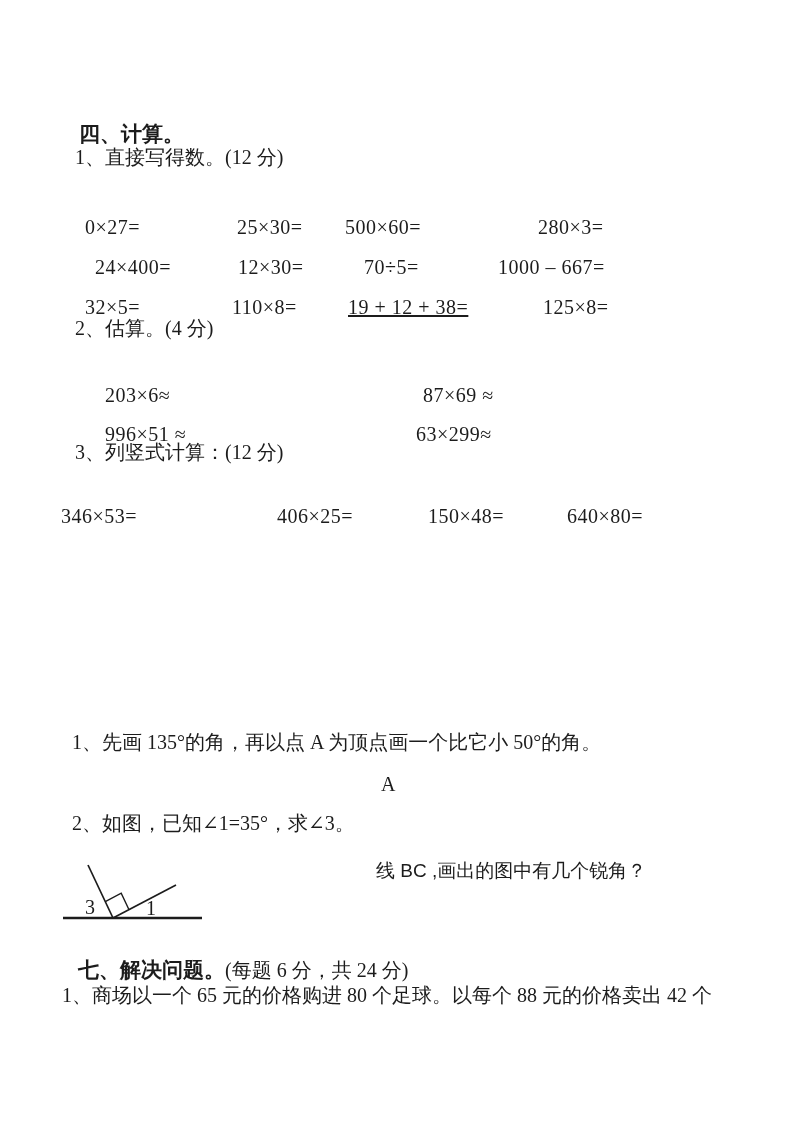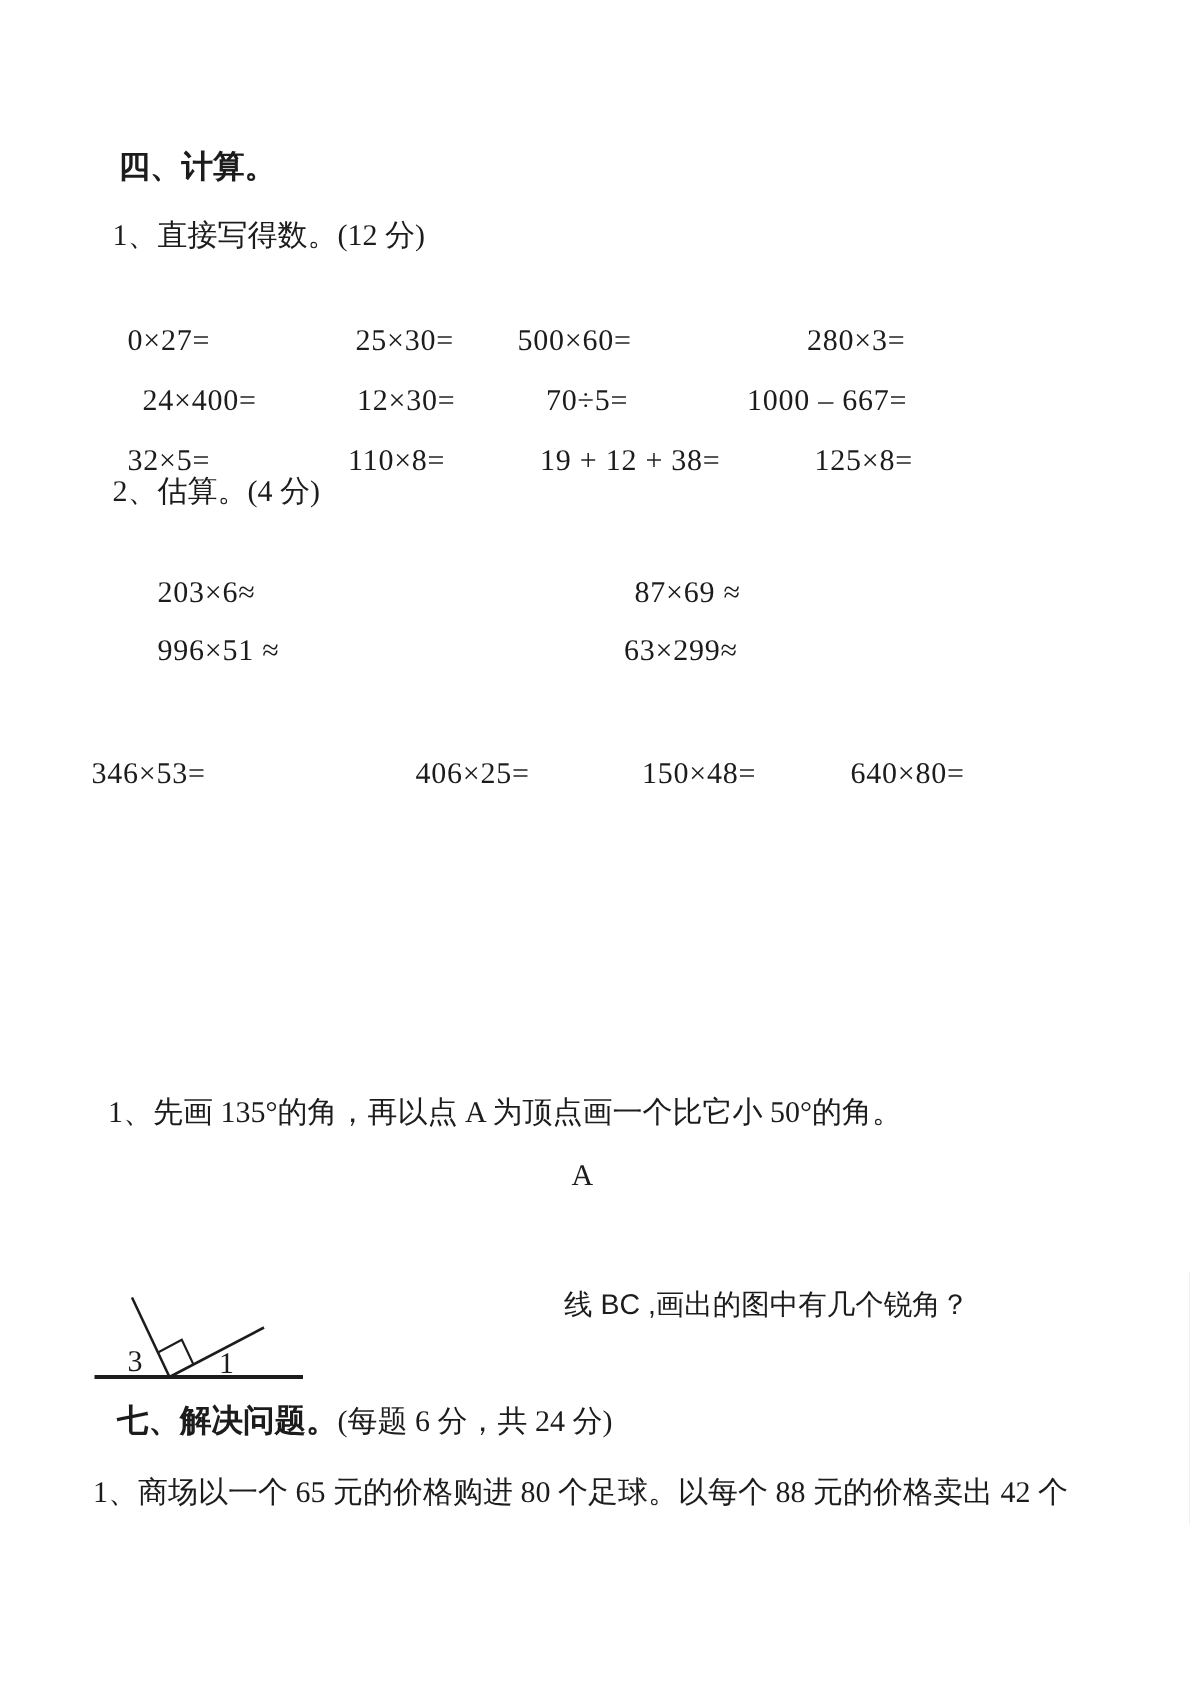--- a/index.html
+++ b/index.html
@@ -8,21 +8,21 @@
     width:793px; height:1122px;
     margin:0 auto;
     background:#ffffff;
     color:#1c1c1c;
     font-family:"Liberation Serif","DejaVu Serif",serif;
     overflow:hidden;
   }
   .abs { position:absolute; white-space:nowrap; line-height:1.15; }
   .t  { font-size:20px; }               
   .h  { font-size:21px; font-weight:bold;
-        font-family:"Liberation Sans","DejaVu Sans",sans-serif; } 
+        font-family:"Liberation Sans","DejaVu Sans",sans-serif;margin-top:22px; } 
   .note { font-size:20px; font-weight:normal;
         font-family:"Liberation Serif","DejaVu Serif",serif; }
   .sans { font-family:"Liberation Sans","DejaVu Sans",sans-serif; font-size:19px; }
   .eq { letter-spacing:0.5px;margin-top:24px; }
   svg text { font-family:"Liberation Serif","DejaVu Serif",serif; font-size:20px; fill:#1c1c1c; }
 </style>
 </head>
 <body>
 
 <div class="page">
@@ -39,46 +39,48 @@
   </div>
   <div>
     <span class="abs t eq" style="left:95px;  top:232px;">24×400=</span>
     <span class="abs t eq" style="left:238px; top:232px;">12×30=</span>
     <span class="abs t eq" style="left:364px; top:232px;">70÷5=</span>
     <span class="abs t eq" style="left:498px; top:232px;">1000 – 667=</span>
   </div>
   <div>
     <span class="abs t eq" style="left:85px;  top:272px;">32×5=</span>
     <span class="abs t eq" style="left:232px; top:272px;">110×8=</span>
-    <span class="abs t eq" style="left:360px; top:272px;">19 + 12 + 38=</span>
+    <span class="abs t eq" style="left:348px; top:272px;text-decoration:underline;">19 + 12 + 38=</span>
     <span class="abs t eq" style="left:543px; top:272px;">125×8=</span>
   </div>
 
   <div class="abs t" style="left:75px; top:317px;">2、估算。(4 分)</div>
   <div>
     <span class="abs t eq" style="left:105px; top:360px;">203×6≈</span>
     <span class="abs t eq" style="left:423px; top:360px;">87×69 ≈</span>
   </div>
   <div>
     <span class="abs t eq" style="left:105px; top:399px;">996×51 ≈</span>
     <span class="abs t eq" style="left:416px; top:399px;">63×299≈</span>
   </div>
 
+  <div class="abs t" style="left:75px; top:441px;">3、列竖式计算：(12 分)</div>
   <div>
     <span class="abs t eq" style="left:61px;  top:481px;">346×53=</span>
     <span class="abs t eq" style="left:277px; top:481px;">406×25=</span>
     <span class="abs t eq" style="left:428px; top:481px;text-align:right;">150×48=</span>
     <span class="abs t eq" style="left:567px; top:481px;">640×80=</span>
   </div>
 
 
   <div class="abs t" style="left:72px; top:731px;">1、先画 135°的角，再以点 A 为顶点画一个比它小 50°的角。</div>
 
   <div class="abs t" style="left:381px; top:773px;">A</div>
 
+  <div class="abs t" style="left:72px; top:812px;">2、如图，已知∠1=35°，求∠3。</div>
   <div class="abs sans" style="left:376px; top:860px;">线 BC ,画出的图中有几个锐角？</div>
 
   <svg class="abs" style="left:55px; top:850px;" width="160" height="78" viewBox="55 850 160 78">
     <line x1="63" y1="918" x2="202" y2="918" stroke="#1c1c1c" stroke-width="2.6"></line>
     <line x1="113" y1="918" x2="88" y2="865" stroke="#1c1c1c" stroke-width="1.7"></line>
     <line x1="113" y1="918" x2="176" y2="885" stroke="#1c1c1c" stroke-width="1.7"></line>
     <polyline points="105.3,901.7 121.2,893.2 128.9,909.5" fill="none" stroke="#1c1c1c" stroke-width="1.4"></polyline>
     <text x="85" y="914">3</text>
     <text x="146" y="915">1</text>
   </svg>

